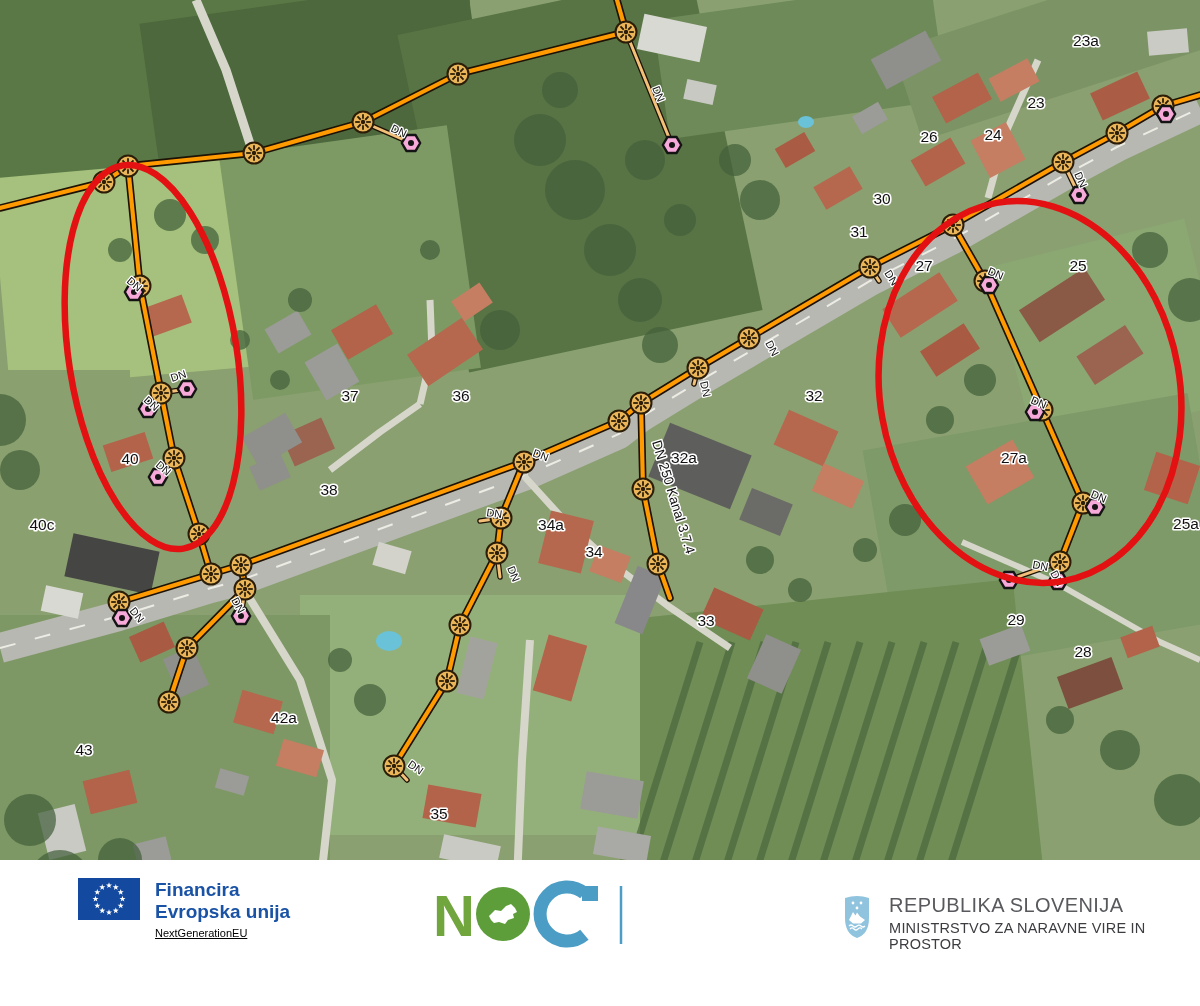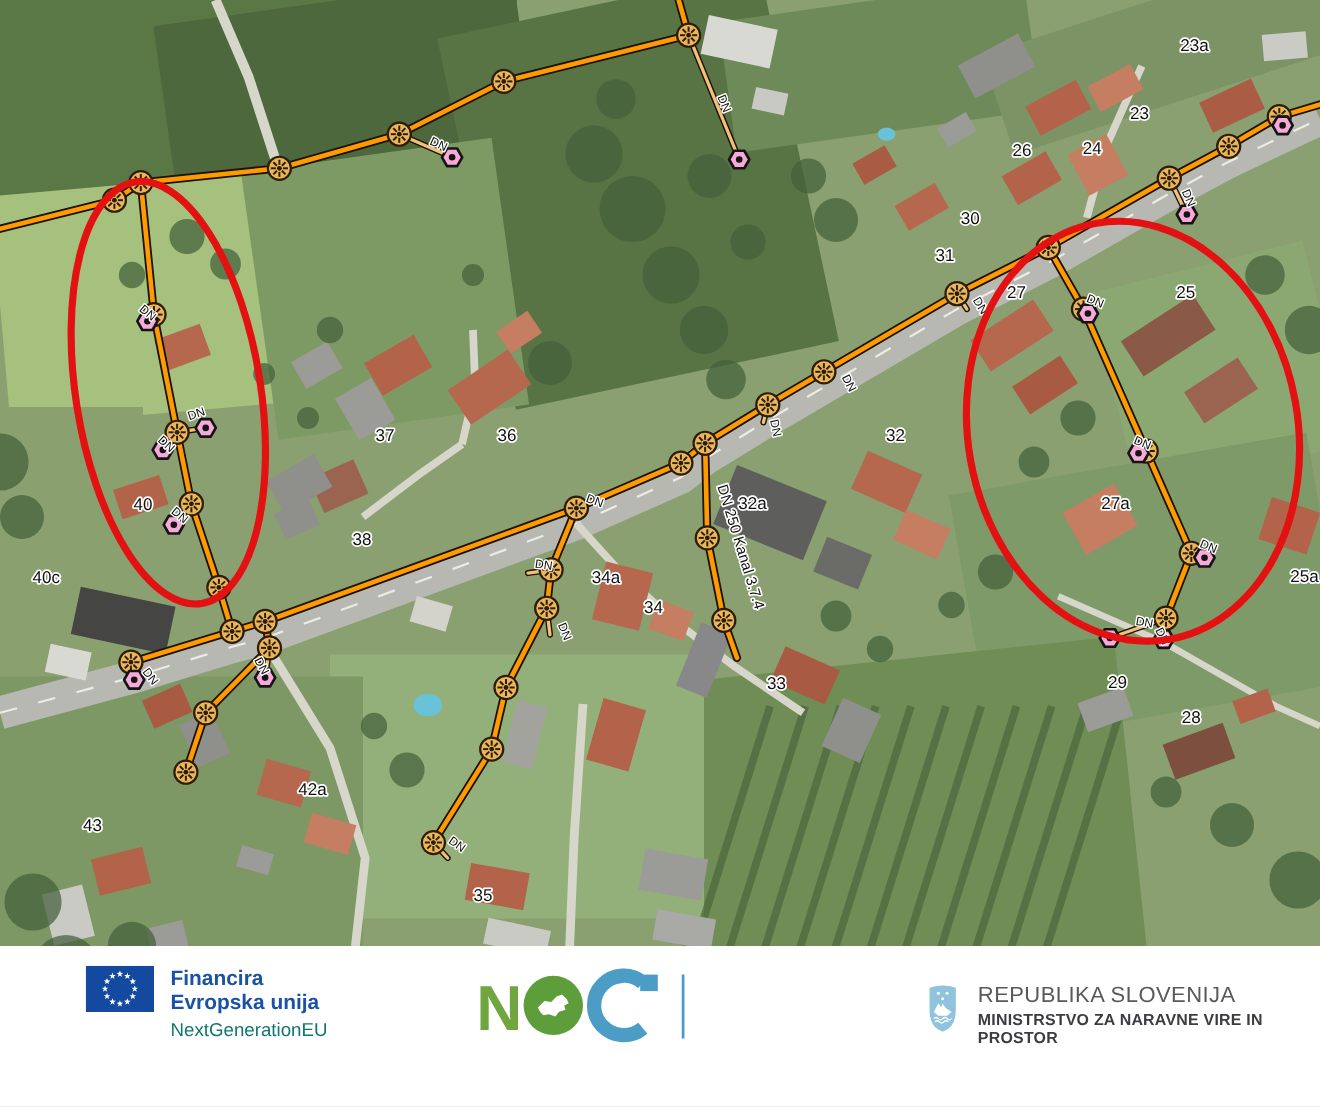--- a/index.html
+++ b/index.html
@@ -9,27 +9,27 @@
   text.hlabel{font-family:"Liberation Sans",sans-serif;font-size:15.5px;fill:#101010;
     stroke:#ffffff;stroke-width:3.2px;paint-order:stroke;stroke-linejoin:round;text-anchor:middle;}
   text.dnlabel{font-family:"Liberation Sans",sans-serif;font-size:11px;fill:#101010;
     stroke:#ffffff;stroke-width:2.6px;paint-order:stroke;stroke-linejoin:round;}
   text.kanal{font-family:"Liberation Sans",sans-serif;font-size:13.5px;fill:#101010;
     stroke:#ffffff;stroke-width:3px;paint-order:stroke;stroke-linejoin:round;}
   .footer{position:absolute;left:0;top:860px;width:1200px;height:122px;background:#ffffff;}
   .eu-group{position:absolute;left:78px;top:18px;display:flex;gap:15px;align-items:flex-start;}
   .eu-text{padding-top:1px;}
   .eu-l1{font-weight:bold;font-size:19px;line-height:22px;color:#1a52a5;}
-  .eu-l3{font-size:17px;color:#0f766e;margin-top:4px;}
+  .eu-l3{font-size:11px;color:#000000;margin-top:4px;text-decoration:underline;}
   .noo-svg{position:absolute;left:433px;top:20px;}
   .noo-text{position:absolute;left:641px;top:26px;font-weight:bold;font-size:17px;
     line-height:20px;color:#3f9cc5;letter-spacing:.3px;}
   .gov-group{position:absolute;left:843px;top:34px;display:flex;gap:20px;align-items:flex-start;}
   .gov-l1{font-size:20px;color:#58595d;letter-spacing:.4px;}
-  .gov-l2{font-size:14.5px;font-weight:bold;color:#3c3d41;margin-top:3px;letter-spacing:.2px;}
+  .gov-l2{font-size:14.5px;font-weight:normal;color:#3c3d41;margin-top:3px;letter-spacing:.2px;}
 </style>
 </head>
 <body>
 
 <div class="stage">
 
   <svg id="map-svg" width="1200" height="908" viewBox="0 0 1200 908">
       <g>
         <rect x="0" y="0" width="1200" height="908" fill="#8aa070"></rect>
         <rect x="0" y="0" width="470" height="215" fill="#5a7846" transform="rotate(0 235 107.5)"></rect>

